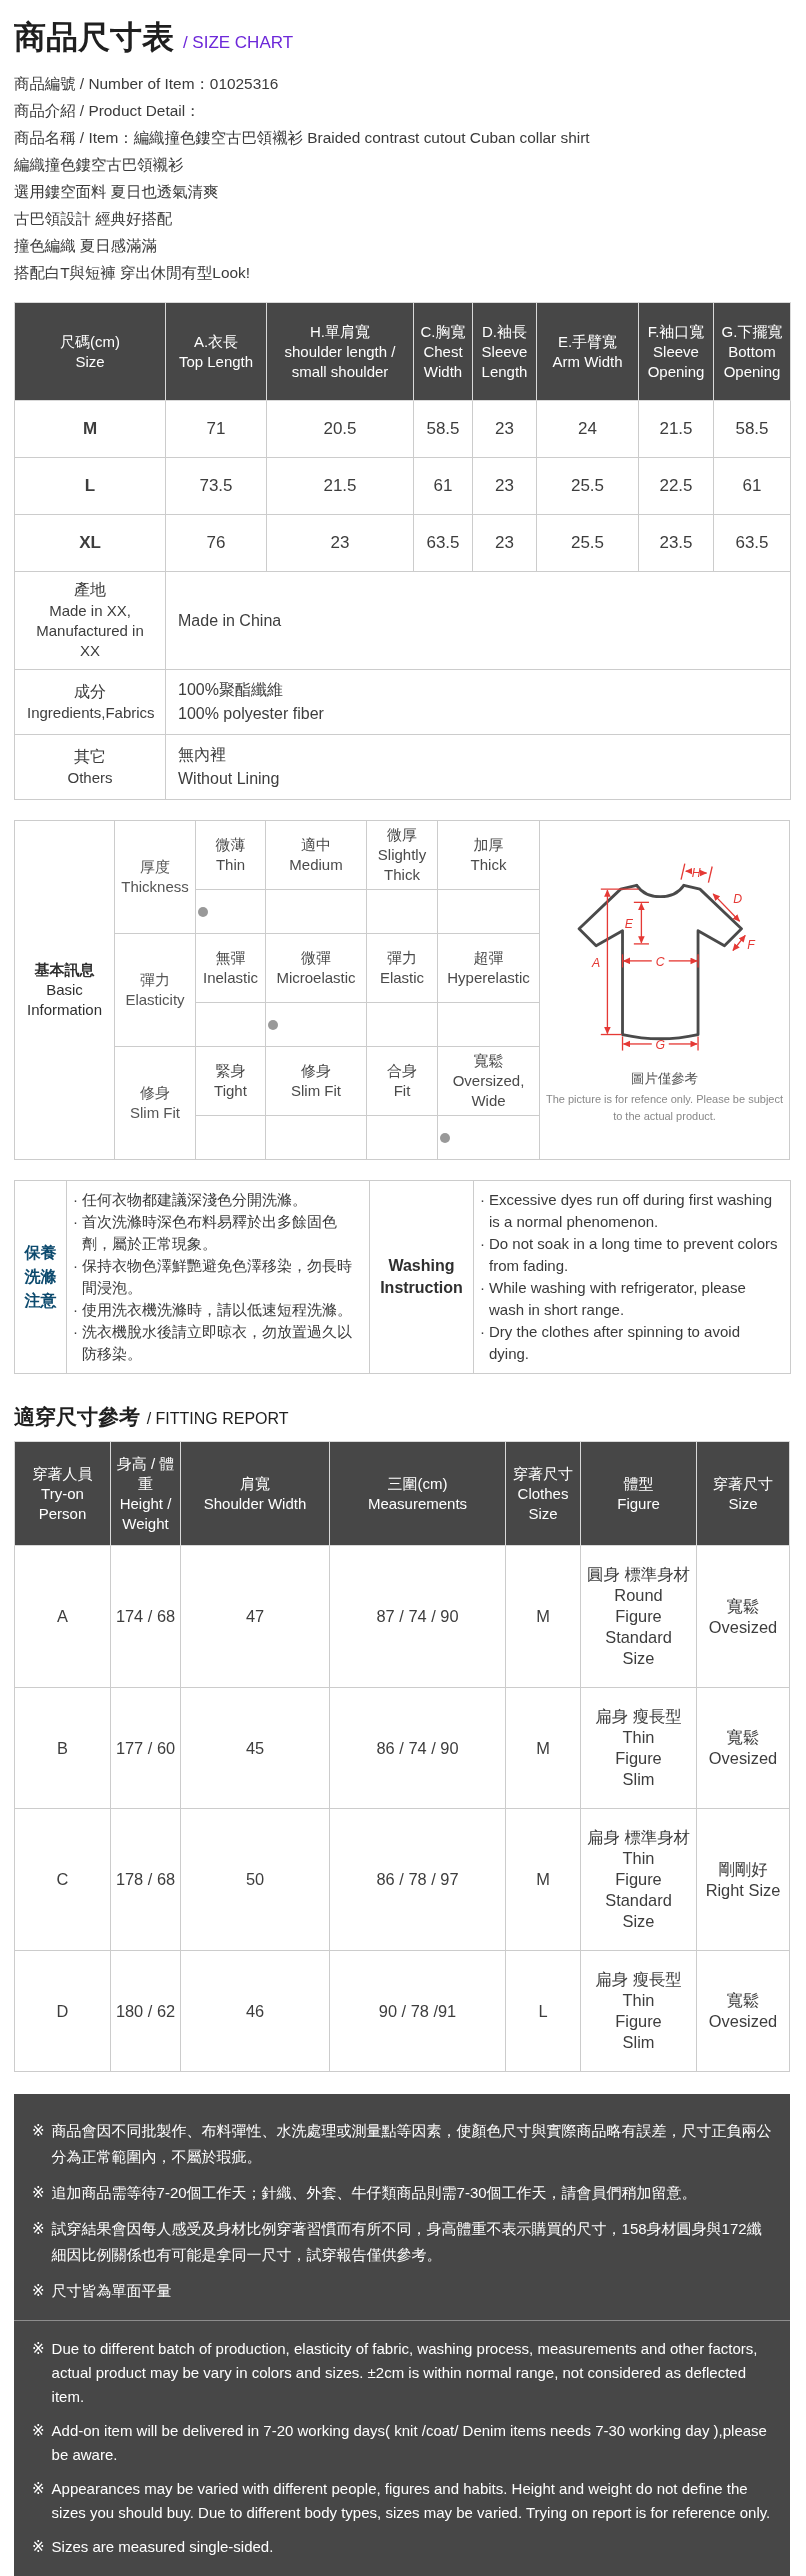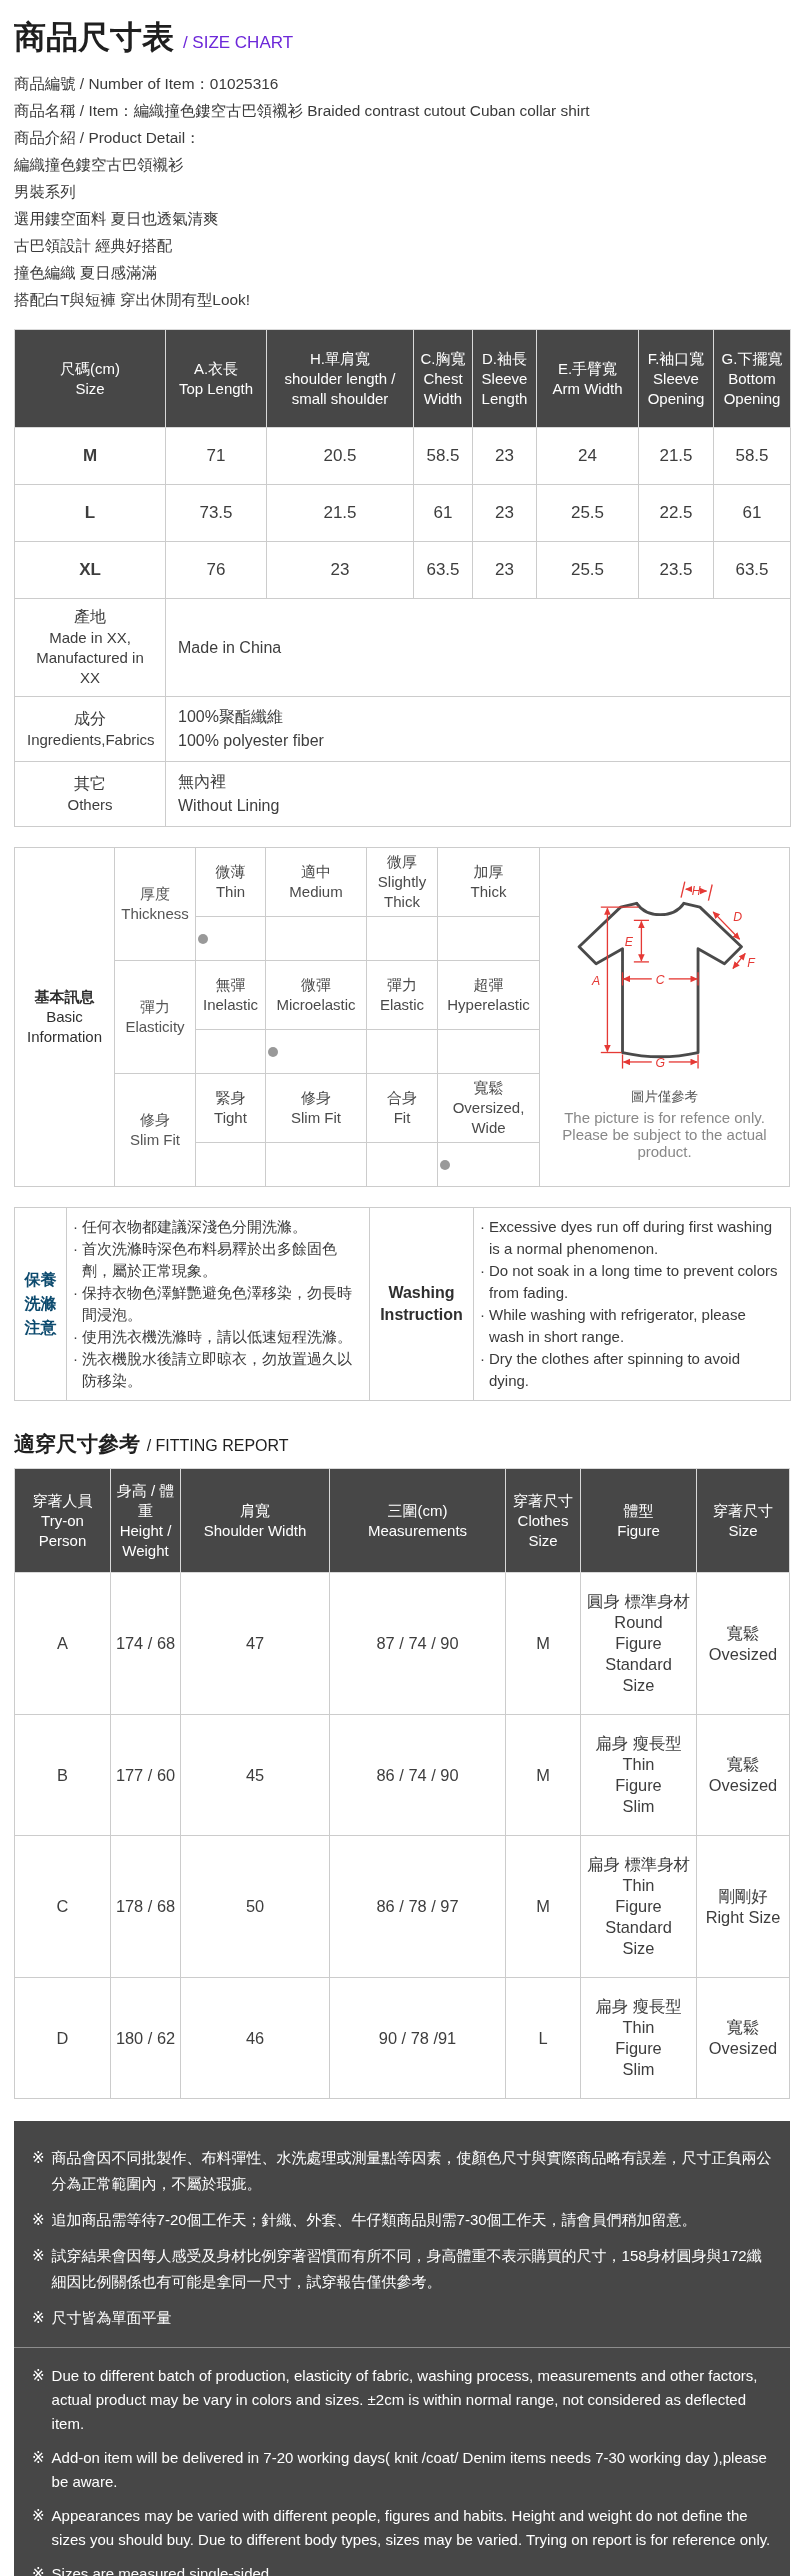--- a/index.html
+++ b/index.html
@@ -40,21 +40,21 @@
   table.basic td{text-align:center;vertical-align:middle;padding:4px 2px;font-size:15px;line-height:20px;}
   table.basic td span{display:block;}
   td.blabel{font-size:17px;font-weight:bold;color:#2f2f2f;}
   td.blabel .bl-en{font-size:15px;font-weight:normal;}
   td.rlabel{color:#555;}
   tr.lblrow td{height:69px;}
   tr.dots td{height:44px;}
   .dot{display:inline-block;width:10px;height:10px;border-radius:50%;background:#999;}
   td.diag{vertical-align:middle;padding:6px;}
   .diag-caption-zh{font-size:13.4px;color:#555;text-align:center;margin-top:2px;}
-  .diag-caption-en{font-size:15px;color:#888;text-align:center;line-height:17px;margin-top:2px;}
+  .diag-caption-en{font-size:11px;color:#888;text-align:center;line-height:17px;margin-top:2px;}
 
   
   table.wash{margin-top:20px;}
   table.wash td{vertical-align:middle;padding:8px 6px;}
   td.wlabel{text-align:center;font-weight:bold;font-size:16px;color:#0c4a6e;}
   td.wlabel span{display:block;line-height:24px;}
   td.wtitle{text-align:center;font-weight:bold;font-size:16px;color:#2f2f2f;}
   td.wtitle span{display:block;line-height:22px;}
   .witem{display:flex;gap:4px;font-size:15px;line-height:22px;color:#3a3a3a;}
   .witem .bu{flex:none;}
@@ -89,24 +89,23 @@
 
 <div class="page">
 
   <h1>
     <span class="t-zh">商品尺寸表</span>
     <span class="t-en">/ SIZE CHART</span>
   </h1>
 
   <div class="desc">
     <p>商品編號 / Number of Item：01025316</p>
+    <p>商品介紹 / Product Detail：</p>
     <p>商品名稱 / Item：編織撞色鏤空古巴領襯衫 Braided contrast cutout Cuban collar shirt</p>
-    <p>商品介紹 / Product Detail：</p>
     <p>編織撞色鏤空古巴領襯衫</p>
-    <p>男裝系列</p>
     <p>選用鏤空面料 夏日也透氣清爽</p>
     <p>古巴領設計 經典好搭配</p>
     <p>撞色編織 夏日感滿滿</p>
     <p>搭配白T與短褲 穿出休閒有型Look!</p>
   </div>
 
   <table class="sizes">
     <colgroup>
       <col style="width:151px">
         <col style="width:101px">

